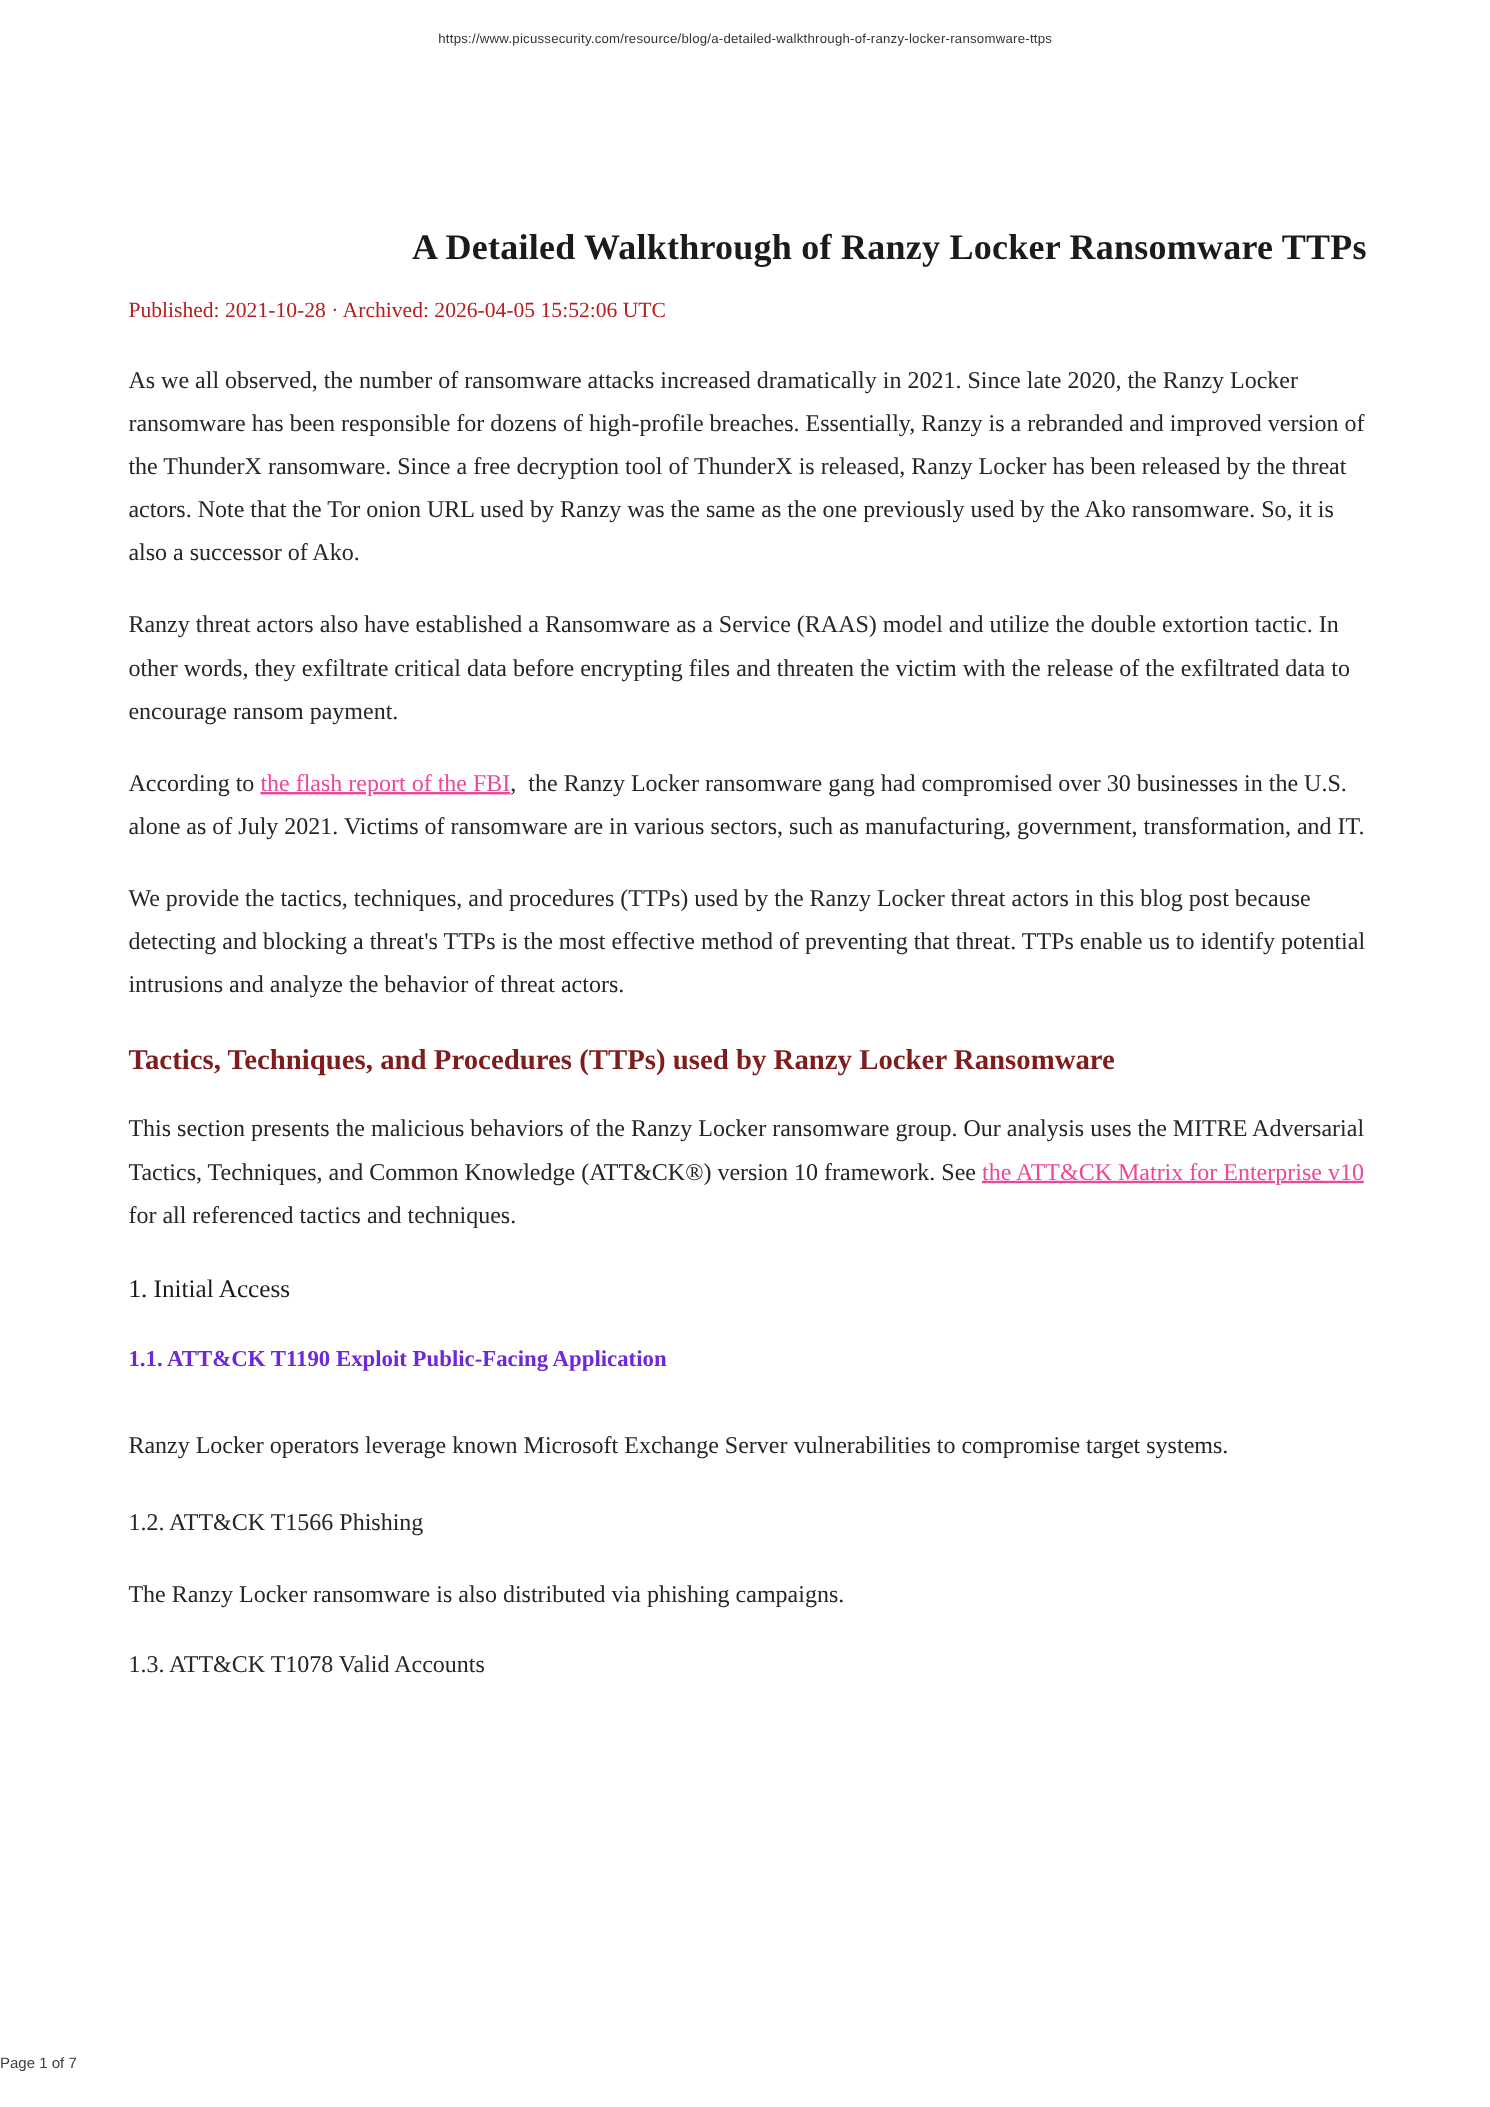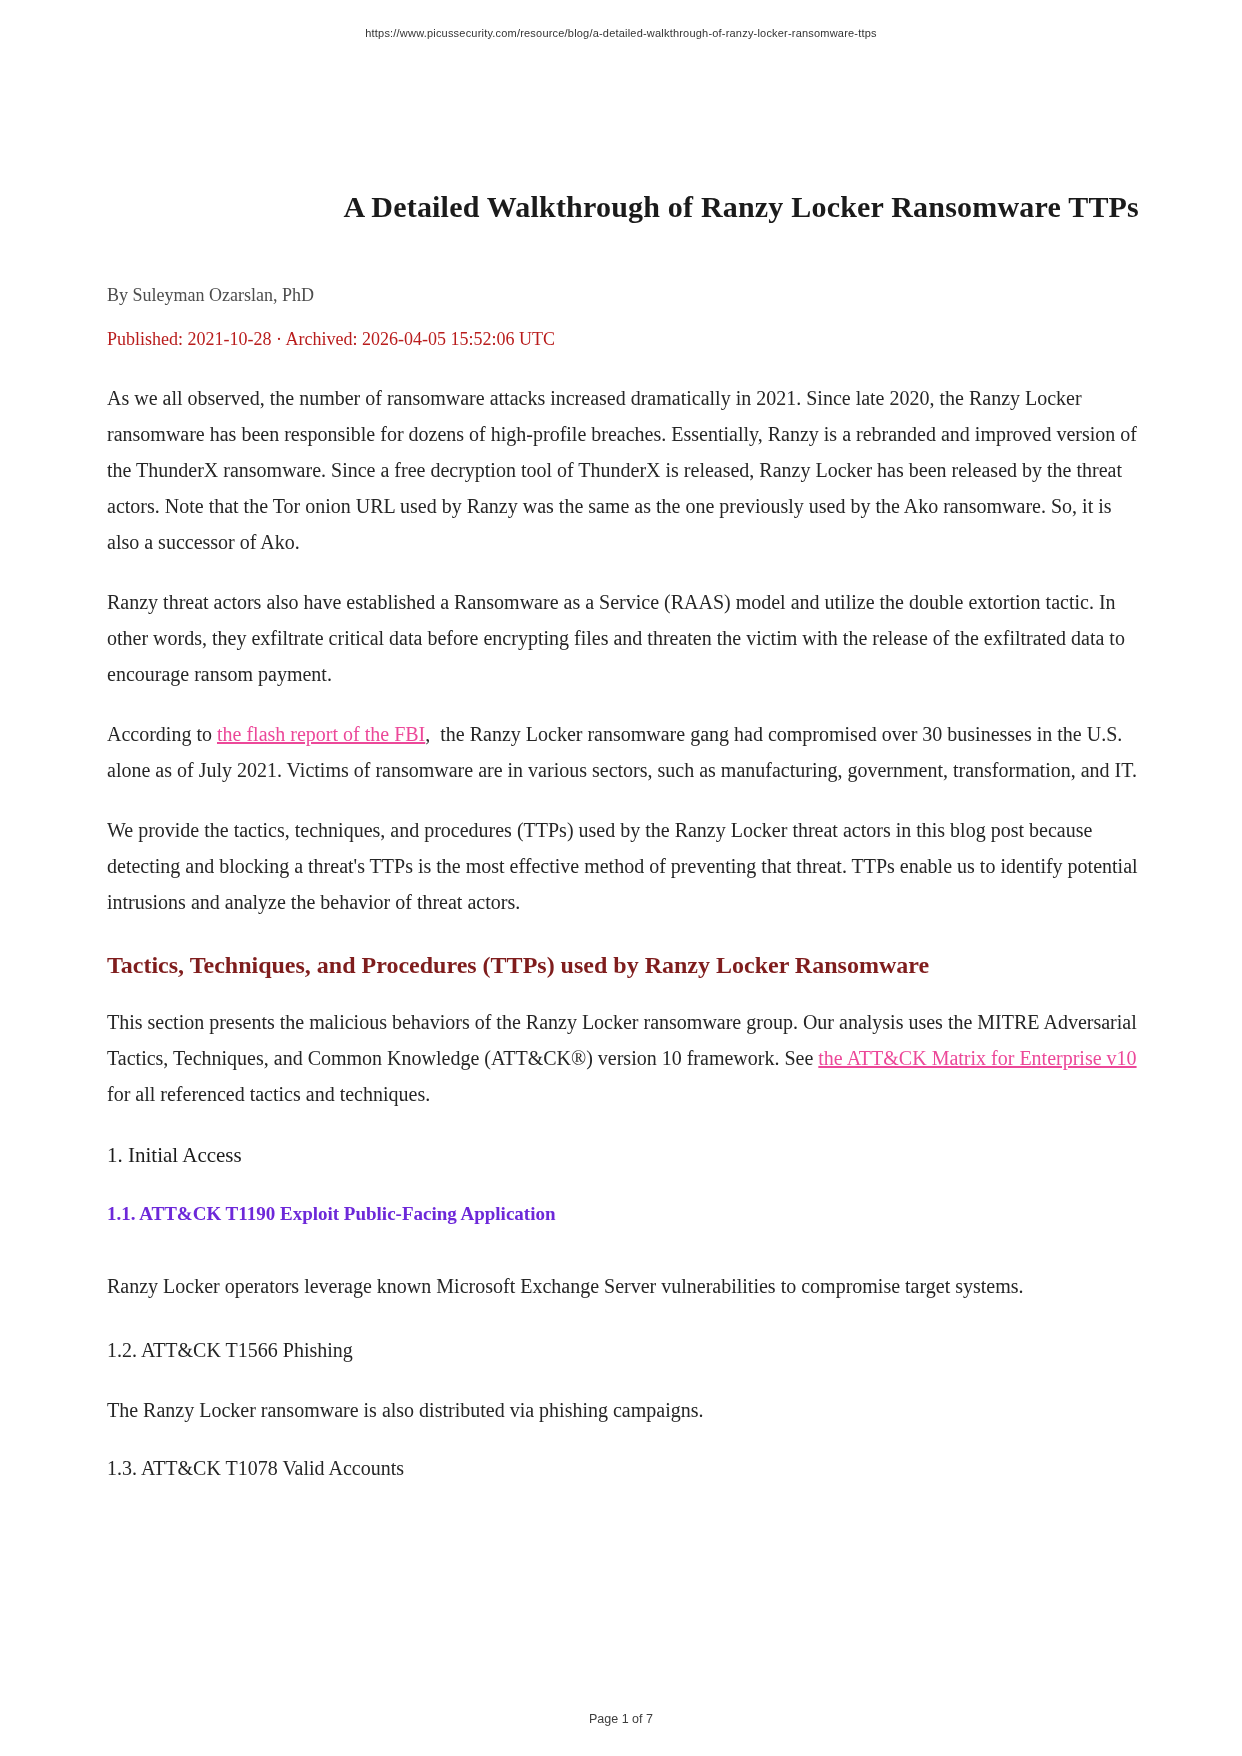--- a/index.html
+++ b/index.html
@@ -86,40 +86,39 @@
   a.doclink {
     color: #ec4899;
     text-decoration: underline;
     cursor: pointer;
   }
   .print-footer {
     position: absolute;
     left: 0;
     top: 1712px;
     width: 100%;
-    text-align: center;
+    text-align: left;
     font-family: "Liberation Sans", sans-serif;
     font-size: 12.5px;
     color: #3d3d3d;
   }
 </style>
 </head>
 <body>
 
 <div class="page">
 
   <div class="print-header">
     <span>https://www.picussecurity.com/resource/blog/a-detailed-walkthrough-of-ranzy-locker-ransomware-ttps</span>
   </div>
 
   <div class="article">
 
     <h1 class="title">A Detailed Walkthrough of Ranzy Locker Ransomware TTPs</h1>
 
-    <p class="byline">By Suleyman Ozarslan, PhD</p>
 
     <p class="meta">Published: 2021-10-28 · Archived: 2026-04-05 15:52:06 UTC</p>
 
     <p class="body first">As we all observed, the number of ransomware attacks increased dramatically in 2021. Since late 2020, the Ranzy Locker ransomware has been responsible for dozens of high-profile breaches. Essentially, Ranzy is a rebranded and improved version of the ThunderX ransomware. Since a free decryption tool of ThunderX is released, Ranzy Locker has been released by the threat actors. Note that the Tor onion URL used by Ranzy was the same as the one previously used by the Ako ransomware. So, it is also a successor of Ako.</p>
 
     <p class="body">Ranzy threat actors also have established a Ransomware as a Service (RAAS) model and utilize the double extortion tactic. In other words, they exfiltrate critical data before encrypting files and threaten the victim with the release of the exfiltrated data to encourage ransom payment.</p>
 
     <p class="body"><span>According to </span><a class="doclink">the flash report of the FBI</a><span>,&nbsp; the Ranzy Locker ransomware gang had compromised over 30 businesses in the U.S. alone as of July 2021. Victims of ransomware are in various sectors, such as manufacturing, government, transformation, and IT.</span></p>
 
     <p class="body">We provide the tactics, techniques, and procedures (TTPs) used by the Ranzy Locker threat actors in this blog post because detecting and blocking a threat's TTPs is the most effective method of preventing that threat. TTPs enable us to identify potential intrusions and analyze the behavior of threat actors.</p>

